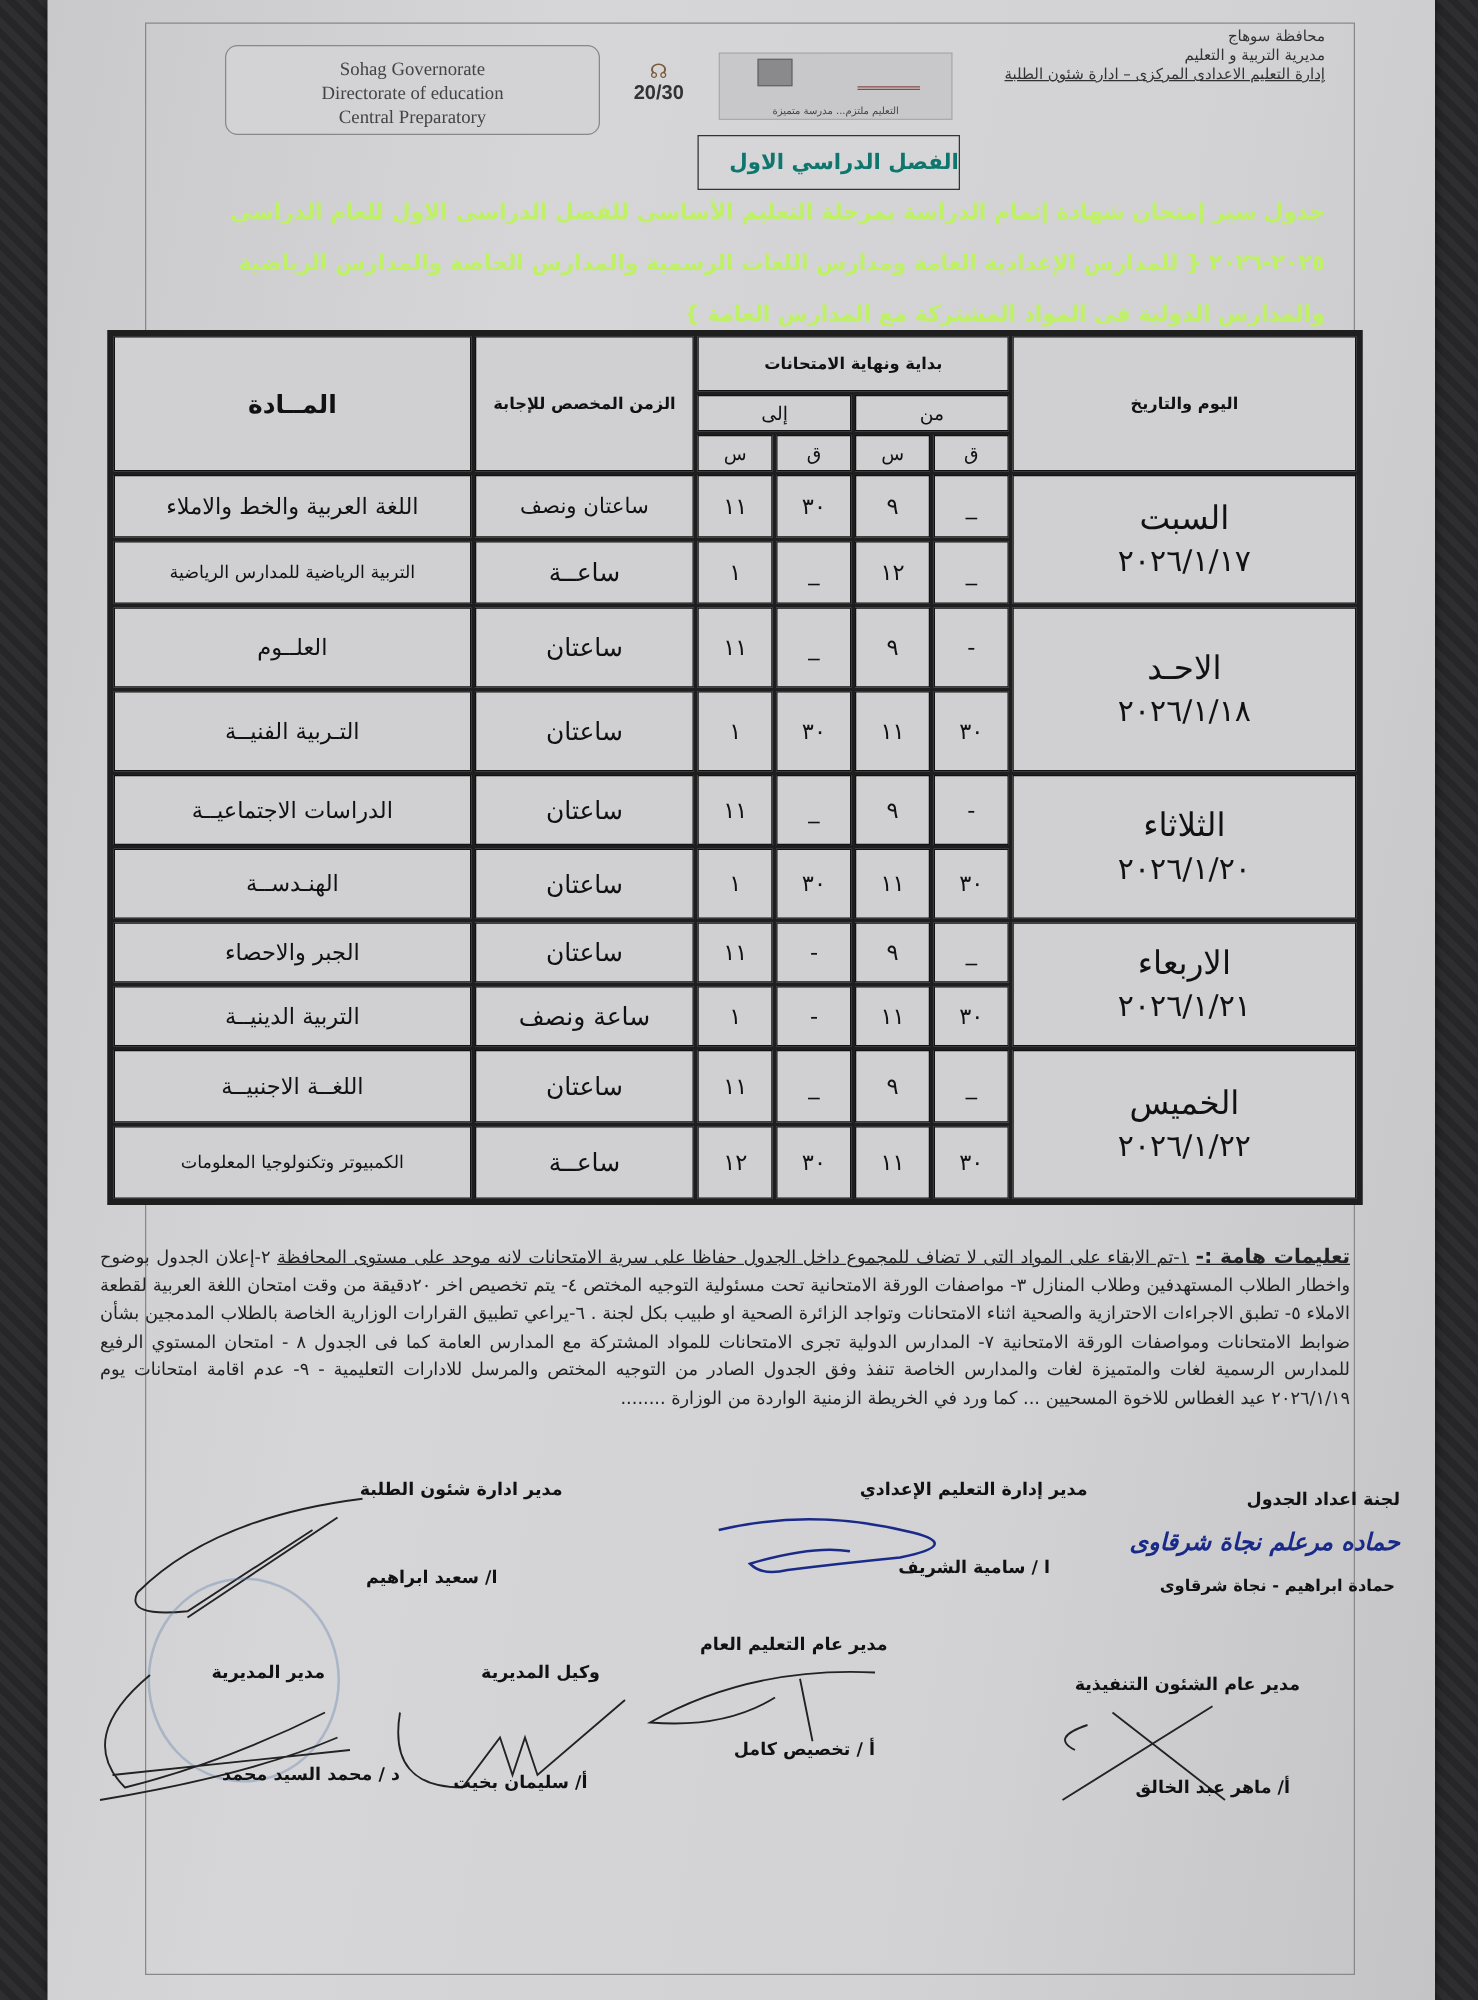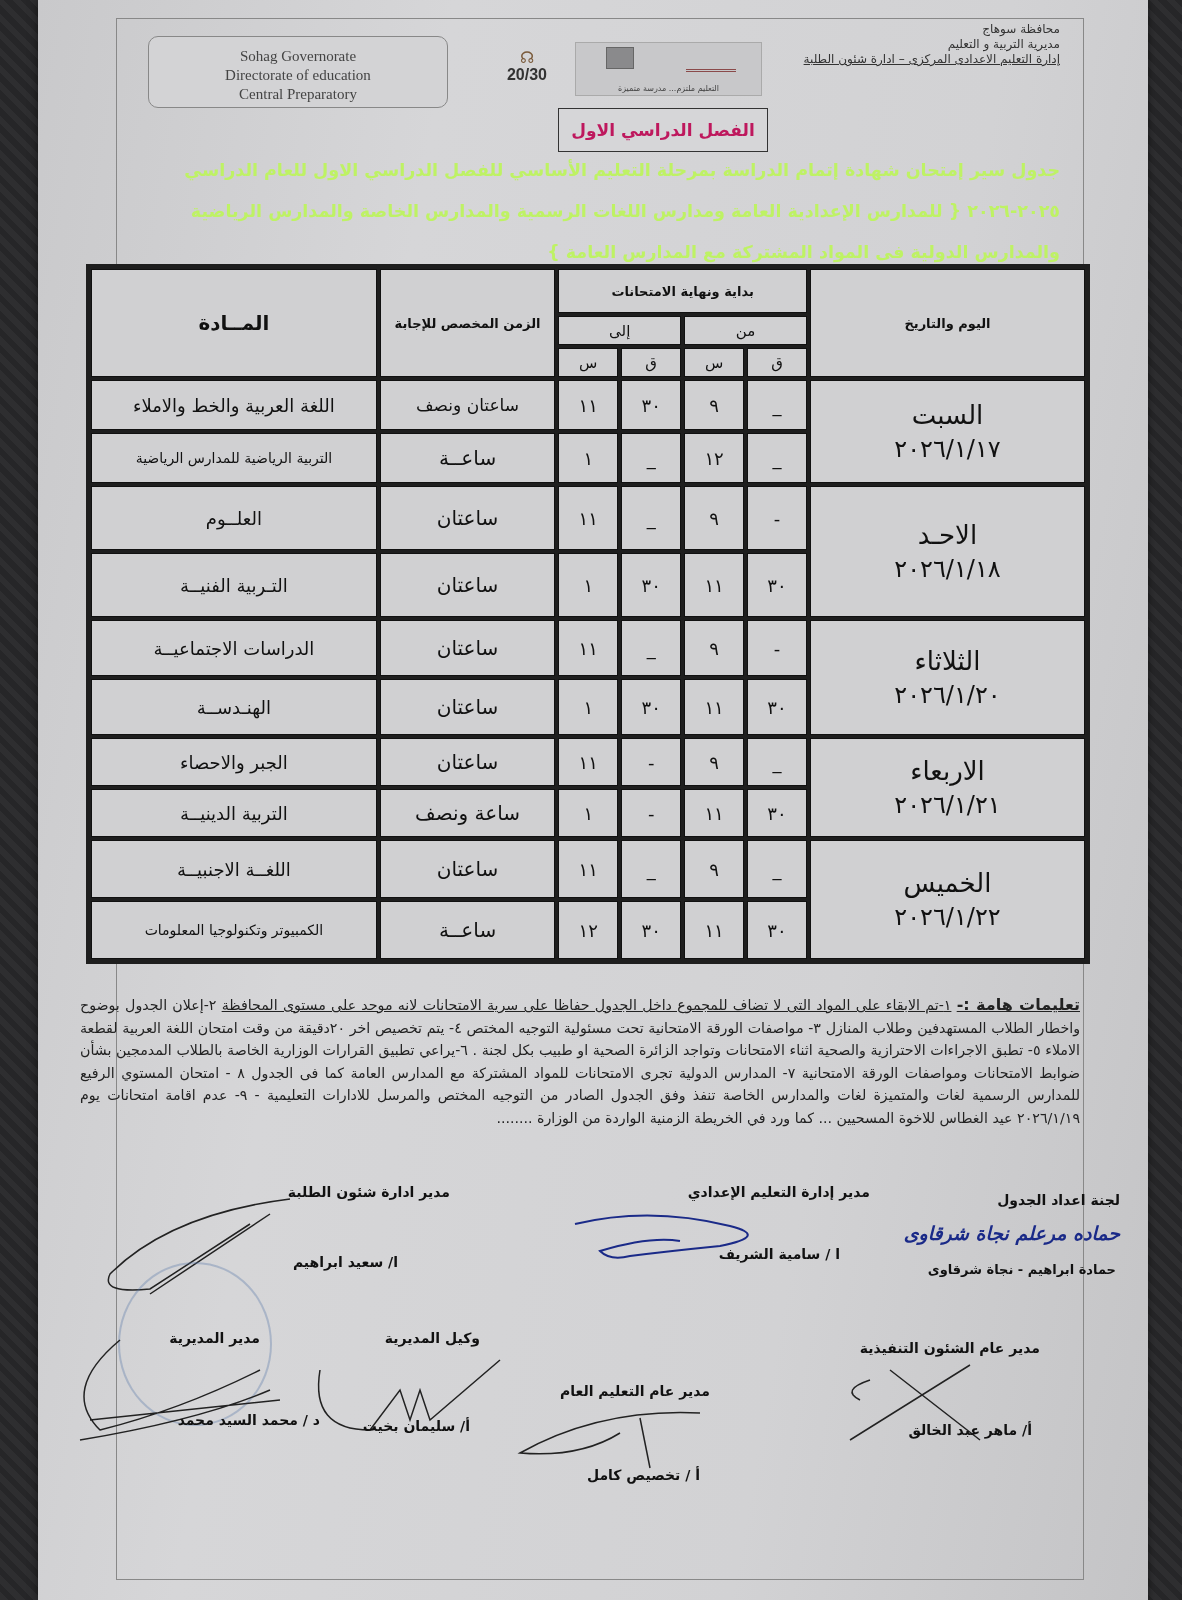--- a/index.html
+++ b/index.html
@@ -22,42 +22,42 @@
   .frame {
     position: absolute; left: 116px; top: 18px; width: 966px; height: 1560px;
     border: 1px solid #888;
   }
   .hdr-ar {
     position: absolute; right: 122px; top: 22px; width: 330px;
     text-align: right; direction: rtl; font-size: 12px; line-height: 15px; color: #333;
   }
   .hdr-ar .u { text-decoration: underline; }
   .en-box {
-    position: absolute; left: 148px; top: 36px; width: 300px; height: 72px;
+    position: absolute; left: 180px; top: 36px; width: 300px; height: 72px;
     border: 1px solid #888; border-radius: 10px; background: #d3d3d5;
     text-align: center; font-family: "Liberation Serif", serif; font-size: 15px;
     line-height: 19px; color: #444; padding-top: 10px; box-sizing: border-box;
   }
   .logo2030 {
     position: absolute; left: 492px; top: 50px; width: 70px; height: 42px;
     text-align: center; font-family: "Liberation Sans", sans-serif;
   }
   .logo2030 .sym { font-size: 16px; color: #7a5a3a; line-height: 16px; }
   .logo2030 .num { font-weight: bold; font-size: 16px; color: #333; }
   .logo-box {
     position: absolute; left: 575px; top: 42px; width: 185px; height: 52px;
     background: #c8c8ca; border: 1px solid #aaa;
   }
   .logo-box .emb { position:absolute; left: 30px; top: 4px; width: 26px; height: 20px; background: #8a8a8c; border:1px solid #666;}
   .logo-box .lamp { position:absolute; left: 110px; top: 6px; width: 50px; height: 20px; border-bottom: 3px double #8a4a4a; }
   .logo-box .txt { position:absolute; left:0; right:0; bottom:2px; font-size:8px; text-align:center; color:#444; direction: rtl;}
   .term-box {
     position: absolute; left: 558px; top: 108px; width: 208px; height: 42px;
     border: 1.5px solid #333; background: #d6d6d8;
-    text-align: center; font-weight: bold; font-size: 17px; line-height: 42px; color: #be185d;
+    text-align: right; font-weight: bold; font-size: 17px; line-height: 42px; color: #0f766e;
     direction: rtl;
   }
   .title {
     position: absolute; left: 150px; top: 150px; width: 910px;
     direction: rtl; font-weight: bold; font-size: 17.5px;
     line-height: 41px; color: #bef264;
   }
   table.sched {
     position: absolute; left: 86px; top: 264px; width: 1004px;
     border-collapse: separate; border-spacing: 3px;
@@ -274,21 +274,21 @@
 
 <div class="stamp"></div>
 
 <div class="sig" style="left:830px; top:1340px; width:210px; height:110px;">
   <div>مدير عام الشئون التنفيذية</div>
   <svg style="position:absolute; left:0; top:20px;" width="180" height="90">
       <path d="M20 80 L140 5 M60 10 L150 80 M30 40 Q10 30 40 20" stroke="#222" stroke-width="1.5" fill="none"></path>
     </svg>
   <div class="nm" style="right:8px; top:82px;">أ/ ماهر عبد الخالق</div>
 </div>
-<div class="sig" style="left:530px; top:1383px; width:180px; height:110px;">
+<div class="sig" style="left:530px; top:1308px; width:180px; height:110px;">
   <div>مدير عام التعليم العام</div>
   <svg style="position:absolute; left:-30px; top:20px;" width="220" height="70">
       <path d="M200 10 Q100 5 20 50 Q80 55 120 30 M140 15 L150 65" stroke="#222" stroke-width="1.5" fill="none"></path>
     </svg>
   <div class="nm" style="right:10px; top:84px;">أ / تخصيص كامل</div>
 </div>
 <div class="sig" style="left:330px; top:1330px; width:150px; height:110px;">
   <div>وكيل المديرية</div>
   <svg style="position:absolute; left:-20px; top:20px;" width="200" height="90">
       <path d="M10 20 Q0 80 60 80 L90 40 L100 70 L110 40 L120 70 L190 10" stroke="#222" stroke-width="1.5" fill="none"></path>

